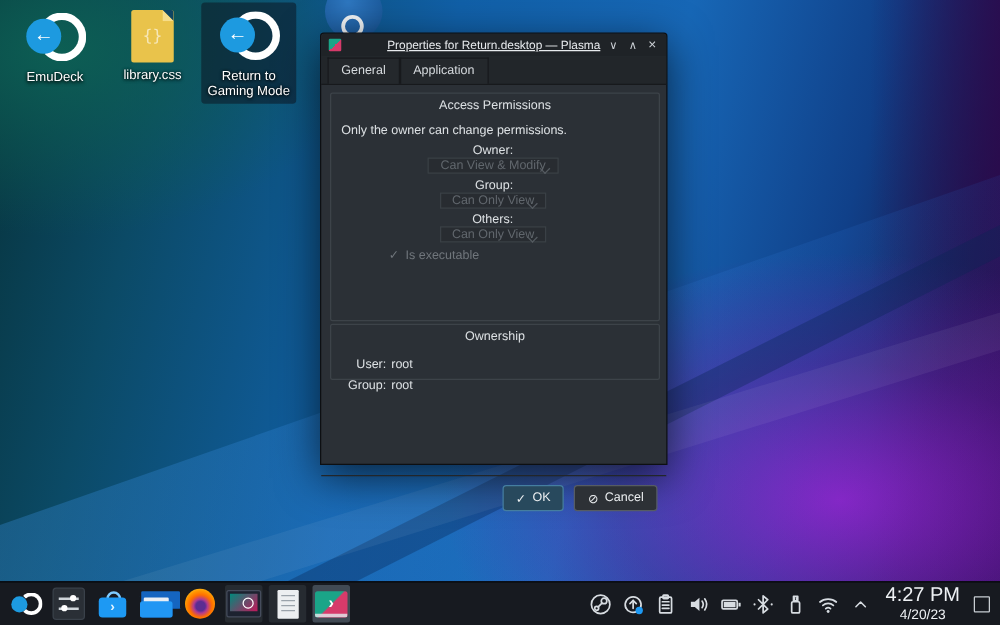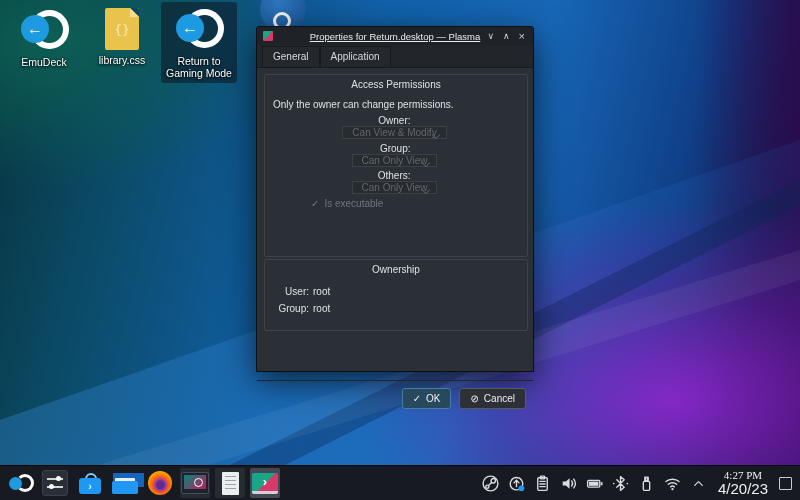--- a/index.html
+++ b/index.html
@@ -49,21 +49,21 @@
   .win-controls span{color:#cdd2d7;font-size:9px;line-height:18px;cursor:pointer;}
   .tabbar{position:absolute;left:0;top:18px;right:0;height:23px;background:#22262a;
     display:flex;align-items:flex-end;padding-left:5px;border-bottom:1px solid #17191c;box-sizing:border-box;}
   .tab{padding:4px 10px 5px 10px;background:#24282c;border:1px solid #17191c;border-bottom:none;
     color:#d6dade;cursor:pointer;}
   .tab.active{background:#2b3036;border-top:2px solid #3daee9;padding-top:4px;color:#eef1f3;position:relative;top:1px;}
   .pane{position:absolute;left:0;top:41px;right:0;bottom:0;}
   .gframe{position:absolute;left:7px;width:264px;border:1px solid #3d4349;border-radius:2px;box-sizing:border-box;}
   .gtitle{text-align:center;padding-top:4px;color:#dde1e4;}
   .f1{top:6px;height:183px;}
-  .f2{top:191px;height:72px;}
+  .f2{top:191px;height:45px;}
   .note{position:absolute;left:8px;top:24px;}
   .permrow{position:absolute;left:4px;right:7px;height:20px;display:flex;align-items:center;flex-direction:column;}
   .permrow .plabel{width:36px;text-align:right;margin-right:4px;color:#dde1e4;}
   .combo{flex:1;height:18px;background:#282c31;border:1px solid #3a4046;border-radius:0;
     display:flex;align-items:center;padding:0 9px;color:#61676d;position:relative;cursor:default;}
   .combo .caret{position:absolute;right:7px;top:5px;width:5px;height:5px;
     border-right:1.4px solid #565c62;border-bottom:1.4px solid #565c62;transform:rotate(45deg);}
   .chkrow{position:absolute;left:46px;top:123px;display:flex;align-items:center;gap:5px;color:#70767c;}
   .chk{font-size:10px;color:#70767c;}
   .advbtn{position:absolute;right:8px;top:150px;height:21px;padding:0 10px;background:#31363c;
@@ -79,22 +79,22 @@
   
   .panel{position:absolute;left:0;bottom:0;width:800px;height:35px;background:#171a20;
     border-top:1px solid #04060a;box-sizing:border-box;z-index:20;}
   .pleft{position:absolute;left:5px;top:2px;display:flex;gap:5px;align-items:center;}
   .pitem{width:30px;height:30px;display:flex;align-items:center;justify-content:center;border-radius:2px;cursor:pointer;}
   .taskbtn{background:#262b31;}
   .taskbtn.active{background:#414a54;}
   .ptray{position:absolute;right:8px;top:0;height:34px;display:flex;align-items:center;gap:7px;}
   .tico{width:19px;height:19px;display:flex;align-items:center;justify-content:center;cursor:pointer;}
   .clock{display:flex;flex-direction:column;align-items:center;color:#eef1f4;line-height:1.1;cursor:pointer;margin-left:3px;}
-  .clock .time{font-size:11px;font-family:Liberation Serif, serif;}
-  .clock .date{font-size:15px;}
+  .clock .time{font-size:16px;}
+  .clock .date{font-size:11px;}
   .showdesk{width:11px;height:11px;border:1px solid #c8cdd2;border-radius:1px;margin-left:4px;cursor:pointer;}
   
   .launch{position:relative;width:24px;height:24px;}
   .launch .arc{position:absolute;left:8px;top:3px;width:12px;height:12px;border:3.5px solid #fff;
     border-left-color:transparent;border-radius:50%;}
   .launch .dot{position:absolute;left:1px;top:6px;width:13px;height:13px;border-radius:50%;background:#1d9ae0;}
   .sliders{position:relative;width:24px;height:24px;background:#2a2f36;border:1px solid #3a414a;border-radius:3px;}
   .sliders .ln{position:absolute;left:4px;right:4px;height:1.6px;background:#cfd5da;}
   .sliders .kn{position:absolute;width:5px;height:5px;border-radius:50%;background:#fff;}
   .bag{position:relative;width:22px;height:22px;}

